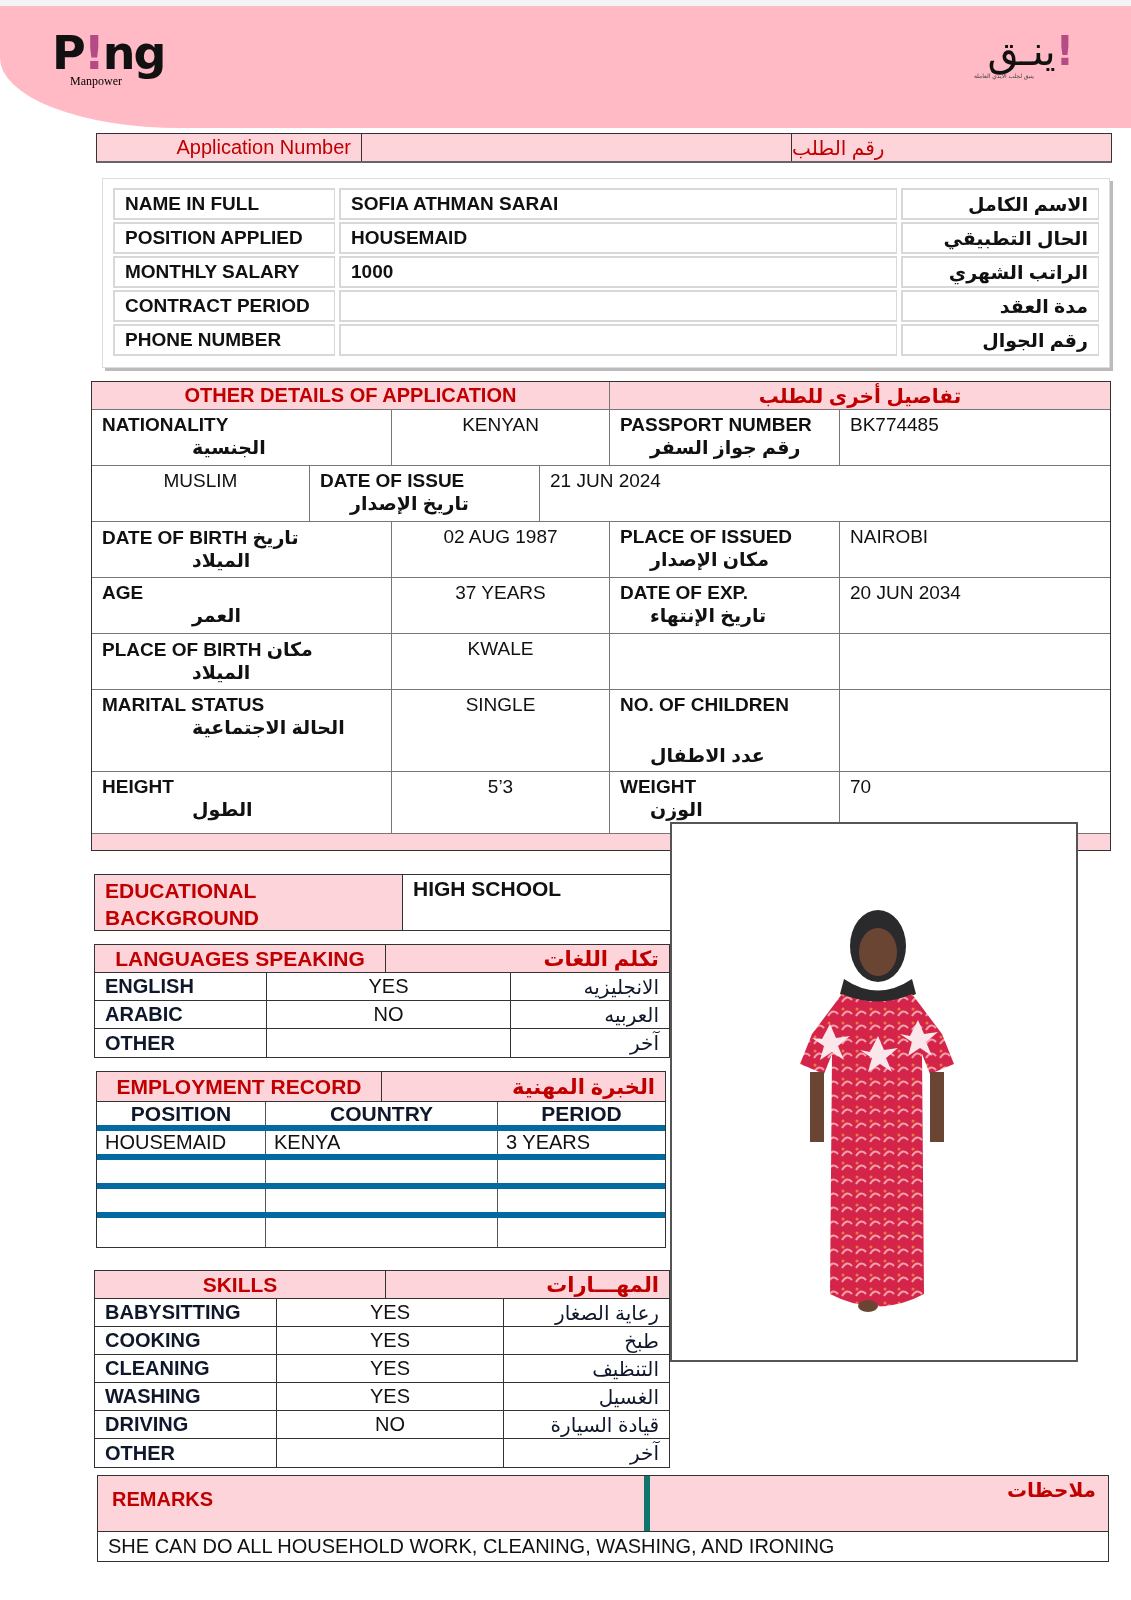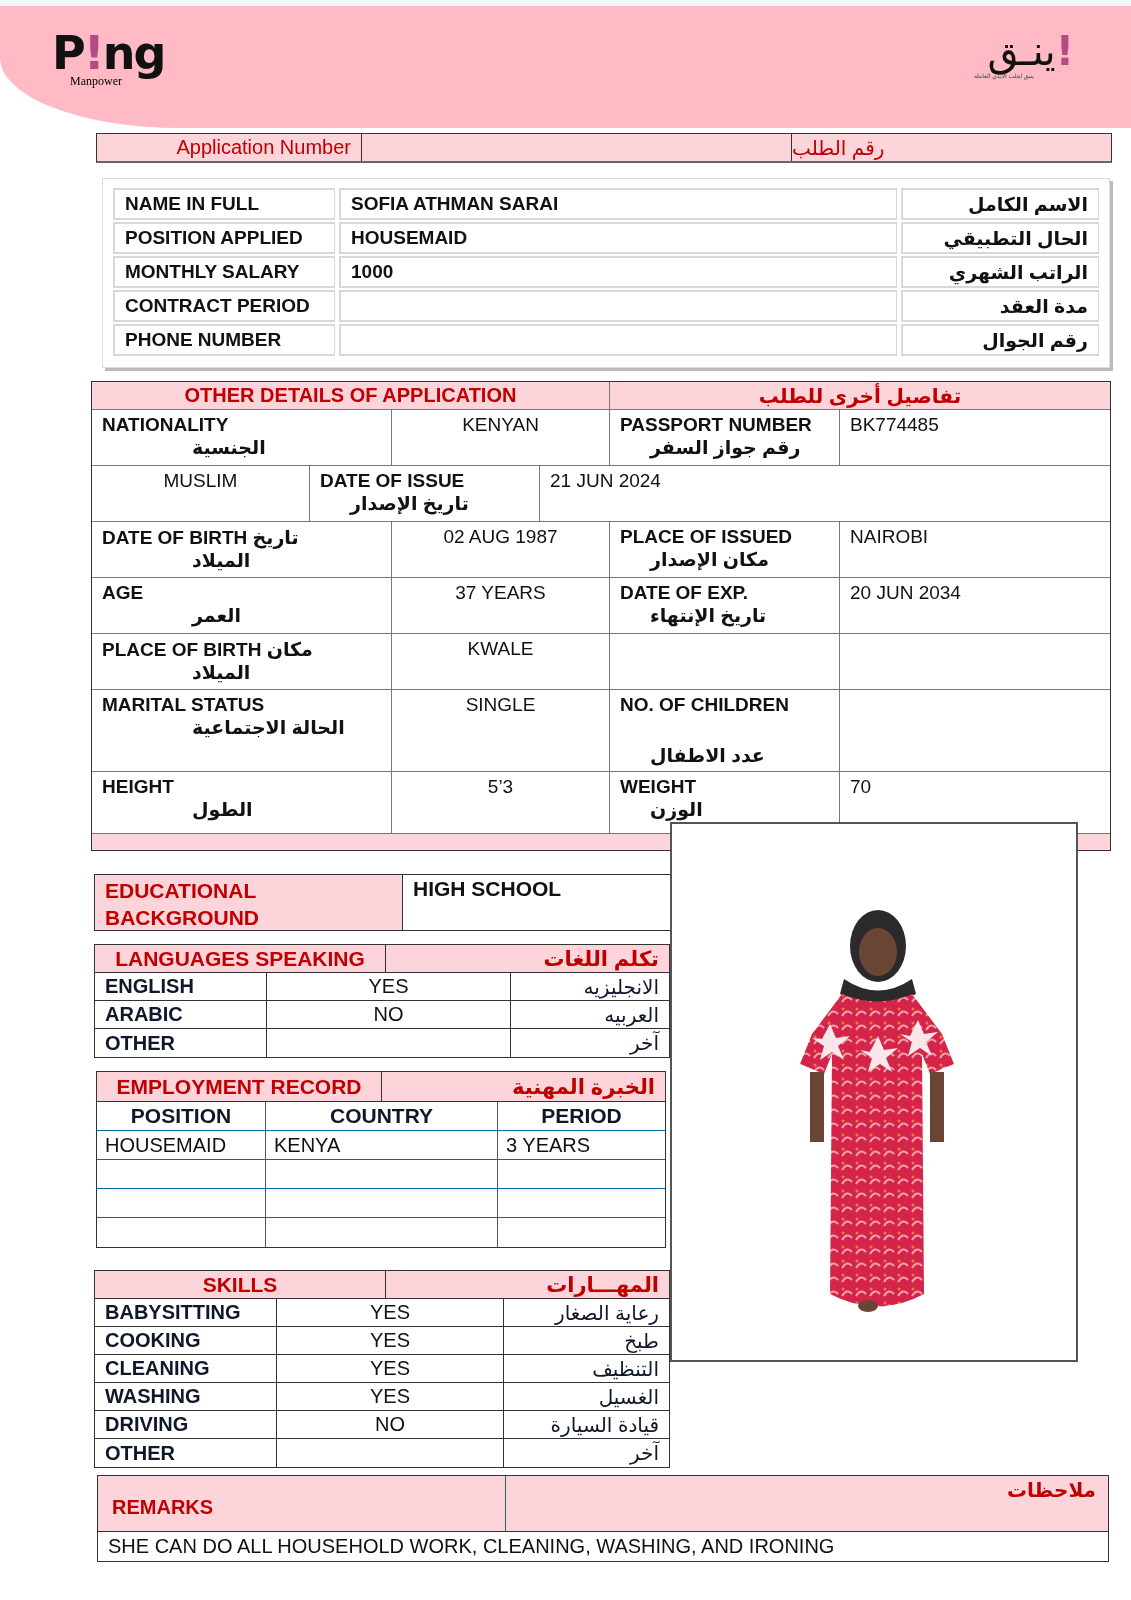--- a/index.html
+++ b/index.html
@@ -73,21 +73,21 @@
   .tbl .tr > div { display: flex; align-items: center; font-size: 20px; }
   .tbl .tr .a { width: 172px; border-right: 1px solid #333; padding-left: 10px; font-weight: bold; }
   .tbl .tr .b { width: 244px; border-right: 1px solid #333; justify-content: center; }
   .tbl .tr .c { flex: 1; direction: rtl; padding-right: 10px; }
 
   .emp { position: absolute; left: 96px; top: 1071px; width: 570px; border: 1px solid #333; }
   .emp .th { display: flex; height: 30px; border-bottom: 1px solid #333; }
   .emp .th > div { display: flex; align-items: center; font-size: 21px; font-weight: bold; }
   .emp .th .t1 { width: 285px; justify-content: center; border-right: 1px solid #333; }
   .emp .th .t2 { flex: 1; direction: rtl; padding-right: 10px; }
-  .emp .ch, .emp .er { display: flex; height: 29px; border-bottom: 1px solid #0369a1; }
+  .emp .ch, .emp .er { display: flex; height: 29px; border-bottom: 6px solid #0369a1; }
   .emp .er:last-child { border-bottom: none; }
   .emp .ch > div, .emp .er > div { display: flex; align-items: center; font-size: 20px; }
   .emp .c1 { width: 169px; border-right: 1px solid #555; }
   .emp .c2 { width: 232px; border-right: 1px solid #555; }
   .emp .c3 { flex: 1; }
   .emp .ch > div { justify-content: center; font-weight: bold; font-size: 21px; }
   .emp .er > div { padding-left: 8px; }
 
   .skills { position: absolute; left: 94px; top: 1270px; width: 576px; border: 1px solid #333; }
   .skills .th { display: flex; height: 28px; border-bottom: 1px solid #333; }
@@ -96,21 +96,21 @@
   .skills .th .t2 { flex: 1; direction: rtl; padding-right: 10px; }
   .skills .tr { display: flex; height: 28px; border-bottom: 1px solid #333; }
   .skills .tr:last-child { border-bottom: none; }
   .skills .tr > div { display: flex; align-items: center; font-size: 20px; }
   .skills .tr .a { width: 182px; border-right: 1px solid #333; padding-left: 10px; font-weight: bold; }
   .skills .tr .b { width: 227px; border-right: 1px solid #333; justify-content: center; }
   .skills .tr .c { flex: 1; direction: rtl; padding-right: 10px; }
 
   .remarks { position: absolute; left: 97px; top: 1475px; width: 1012px; border: 1px solid #333; }
   .remarks .rh { display: flex; height: 56px; border-bottom: 1px solid #333; }
-  .remarks .rh .r1 { width: 408px; border-right: 1px solid #0f766e; display: flex; align-items: flex-end; padding-left: 14px; padding-bottom: 12px; font-size: 20px; font-weight: bold; }
+  .remarks .rh .r1 { width: 552px; border-right: 6px solid #0f766e; display: flex; align-items: flex-end; padding-left: 14px; padding-bottom: 20px; font-size: 20px; font-weight: bold; }
   .remarks .rh .r2 { flex: 1; direction: rtl; padding-right: 12px; padding-top: 2px; font-size: 20px; font-weight: bold; }
   .remarks .rv { height: 29px; display: flex; align-items: center; padding-left: 10px; font-size: 20px; }
 </style>
 </head>
 <body>
 
 <div class="header-band"></div>
 <div class="logo-left">
   <div class="word"><span>P</span><span class="bang">!</span><span>ng</span></div>
   <div class="sub">Manpower</div>

